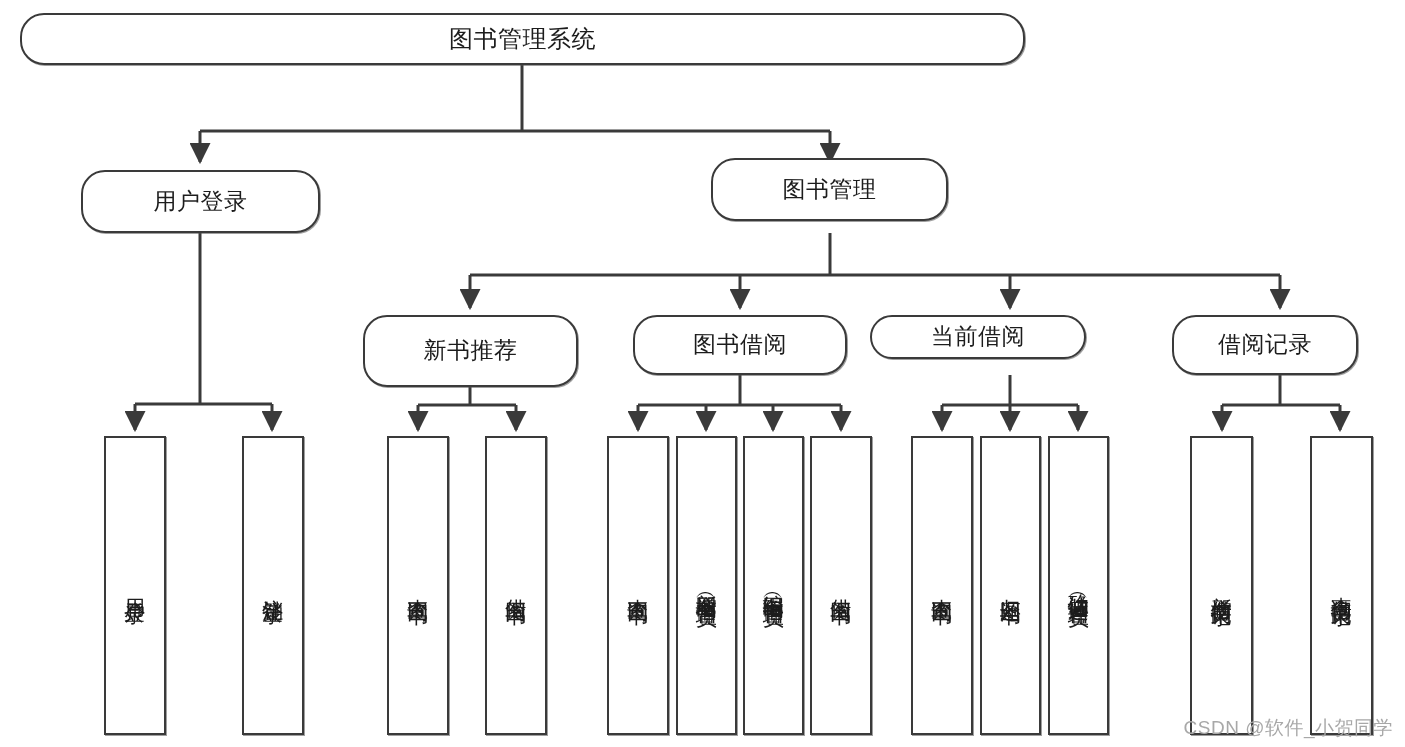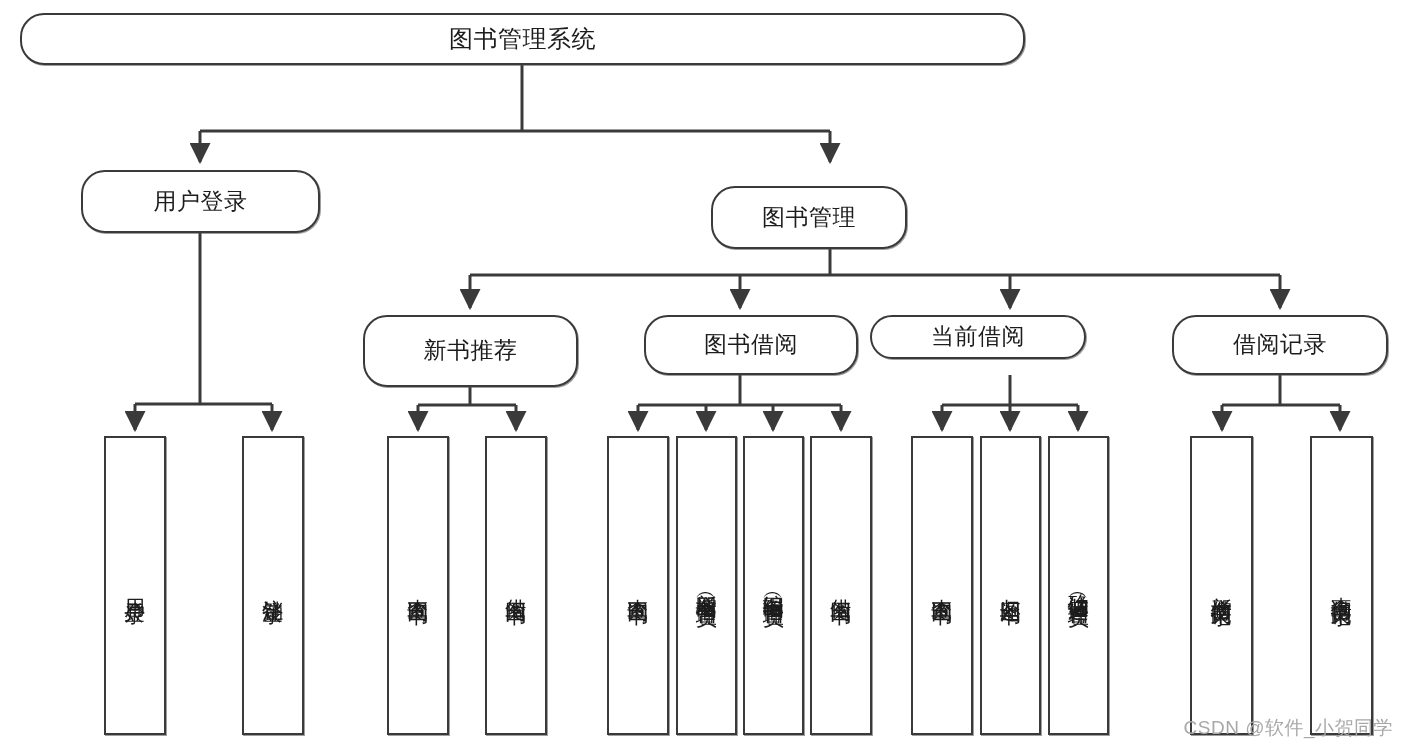--- a/index.html
+++ b/index.html
@@ -127,29 +127,29 @@
       <path d="M 1222 405 L 1340 405"></path>
       <path d="M 1222 405 L 1222 430" marker-end="url(#arrow)"></path>
       <path d="M 1340 405 L 1340 430" marker-end="url(#arrow)"></path>
     </g>
   </svg>
 
   <div class="node horiz root" style="left:20px; top:13px; width:1005px; height:52px;">图书管理系统</div>
 
   <div class="node horiz" style="left:81px; top:170px; width:239px; height:63px;">用户登录</div>
 
-  <div class="node horiz" style="left:711px; top:186px; width:196px; height:63px;">图书管理</div>
+  <div class="node horiz" style="left:711px; top:158px; width:237px; height:63px;">图书管理</div>
 
   <div class="node horiz" style="left:363px; top:315px; width:215px; height:72px;">新书推荐</div>
 
-  <div class="node horiz" style="left:633px; top:315px; width:214px; height:60px;margin-left:11px;">图书借阅</div>
+  <div class="node horiz" style="left:633px; top:315px; width:214px; height:60px;">图书借阅</div>
 
   <div class="node horiz" style="left:870px; top:315px; width:216px; height:44px;">当前借阅</div>
 
-  <div class="node horiz" style="left:1172px; top:315px; width:216px; height:60px;">借阅记录</div>
+  <div class="node horiz" style="left:1172px; top:315px; width:186px; height:60px;">借阅记录</div>
 
   <div class="node leaf" style="left:104px; top:436px; width:62px; height:299px;">
     <span class="vtext">用户登录</span>
   </div>
 
   <div class="node leaf" style="left:242px; top:436px; width:62px; height:299px;">
     <span class="vtext">注销登录</span>
   </div>
 
   <div class="node leaf" style="left:387px; top:436px; width:62px; height:299px;">

